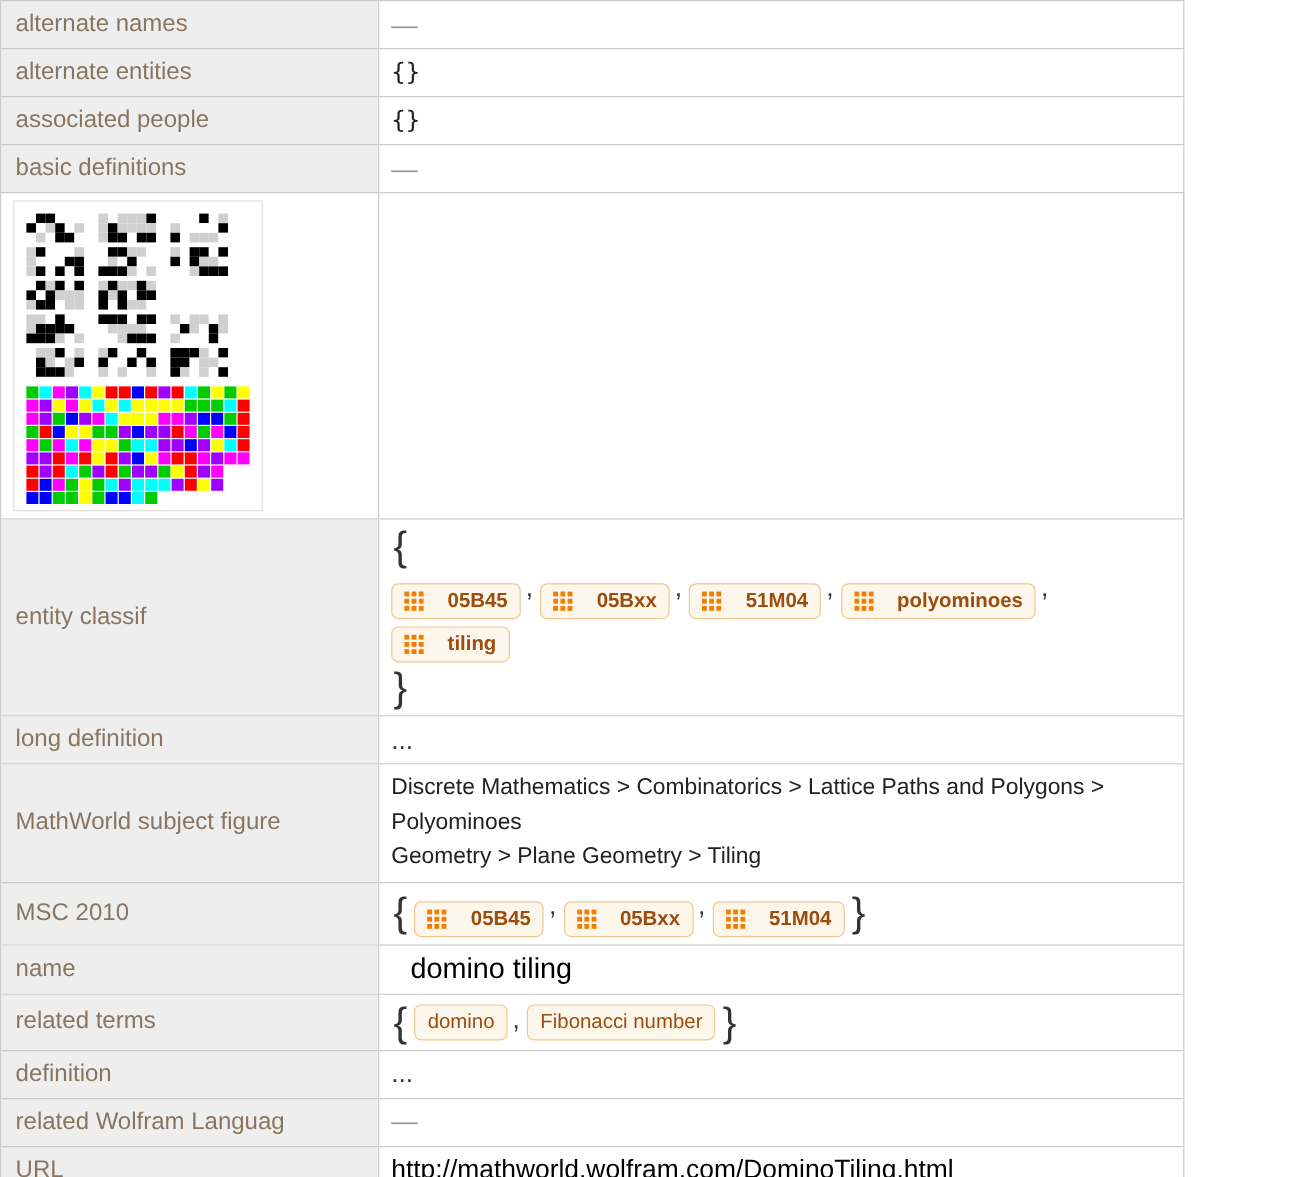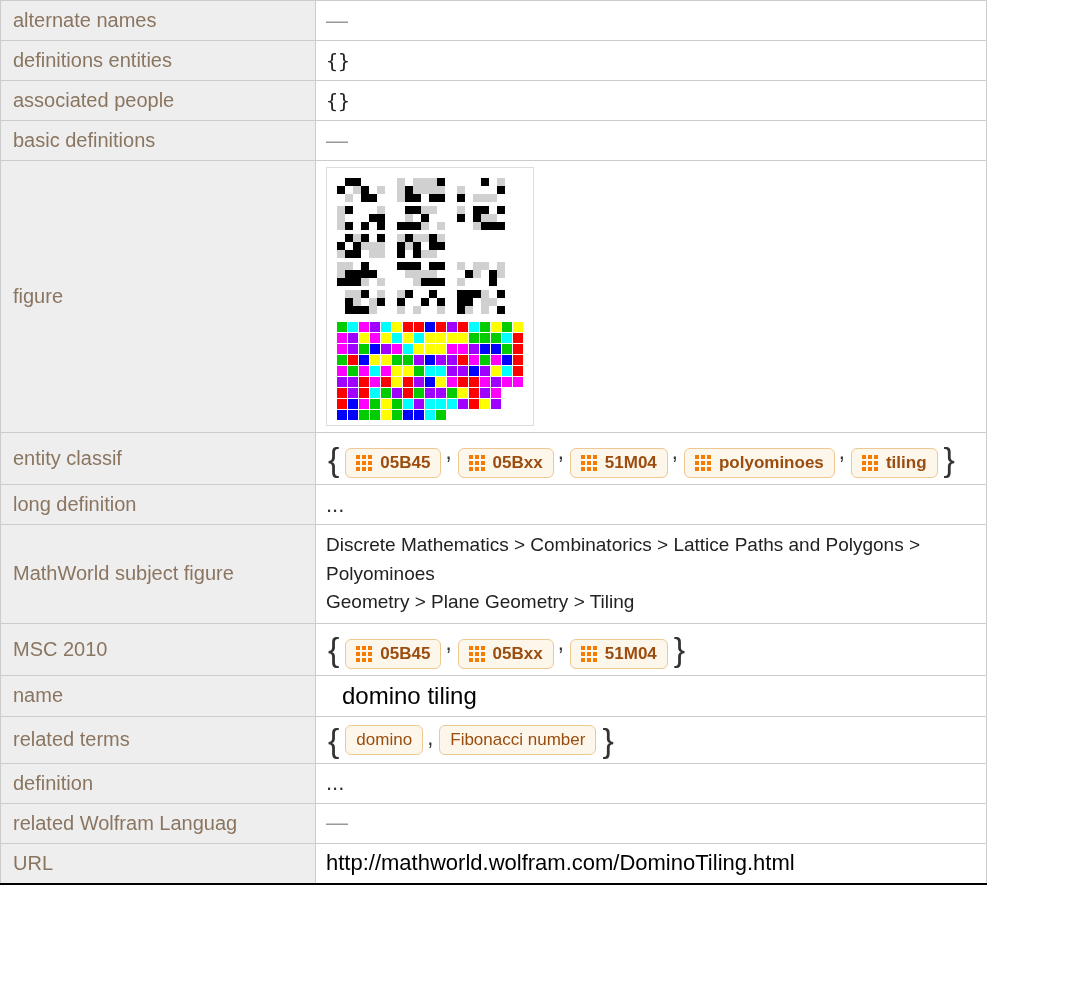--- a/index.html
+++ b/index.html
@@ -62,21 +62,21 @@
     .big-brace {
       font-size: 34px;
       font-weight: 300;
       color: #333;
       line-height: 1;
       padding: 0 2px;
     }
     .chip {
       display: inline-flex;
       align-items: center;
-      gap: 8px;
+      gap: 20px;
       border: 1.5px solid #eec892;
       background: #fdf6eb;
       border-radius: 6px;
       padding: 4px 10px;
       color: #9a4d0e;
       font-size: 17px;
       font-weight: 600;
     }
     .chip-plain {
       display: inline-flex;
@@ -146,36 +146,35 @@
 <body>
 
 <div class="table">
 
   <div class="row">
     <div class="cell-label">alternate names</div>
     <div class="cell-value"><span class="dash">—</span></div>
   </div>
 
   <div class="row">
-    <div class="cell-label">definitions entities</div>
+    <div class="cell-label">alternate entities</div>
     <div class="cell-value"><span class="braces-text">{}</span></div>
   </div>
 
   <div class="row">
     <div class="cell-label">associated people</div>
     <div class="cell-value"><span class="braces-text">{}</span></div>
   </div>
 
   <div class="row">
     <div class="cell-label">basic definitions</div>
     <div class="cell-value"><span class="dash">—</span></div>
   </div>
 
   <div class="row">
-    <div class="cell-label">figure</div>
     <div class="cell-value">
       <div class="figure-box">
         <div class="bw-rows">
           <div class="bw-line" id="bw-line-1">
               <div class="bw-grid">
                 <div class="c0"></div>
                 <div class="c2"></div>
                 <div class="c2"></div>
                 <div class="c0"></div>
                 <div class="c0"></div>

